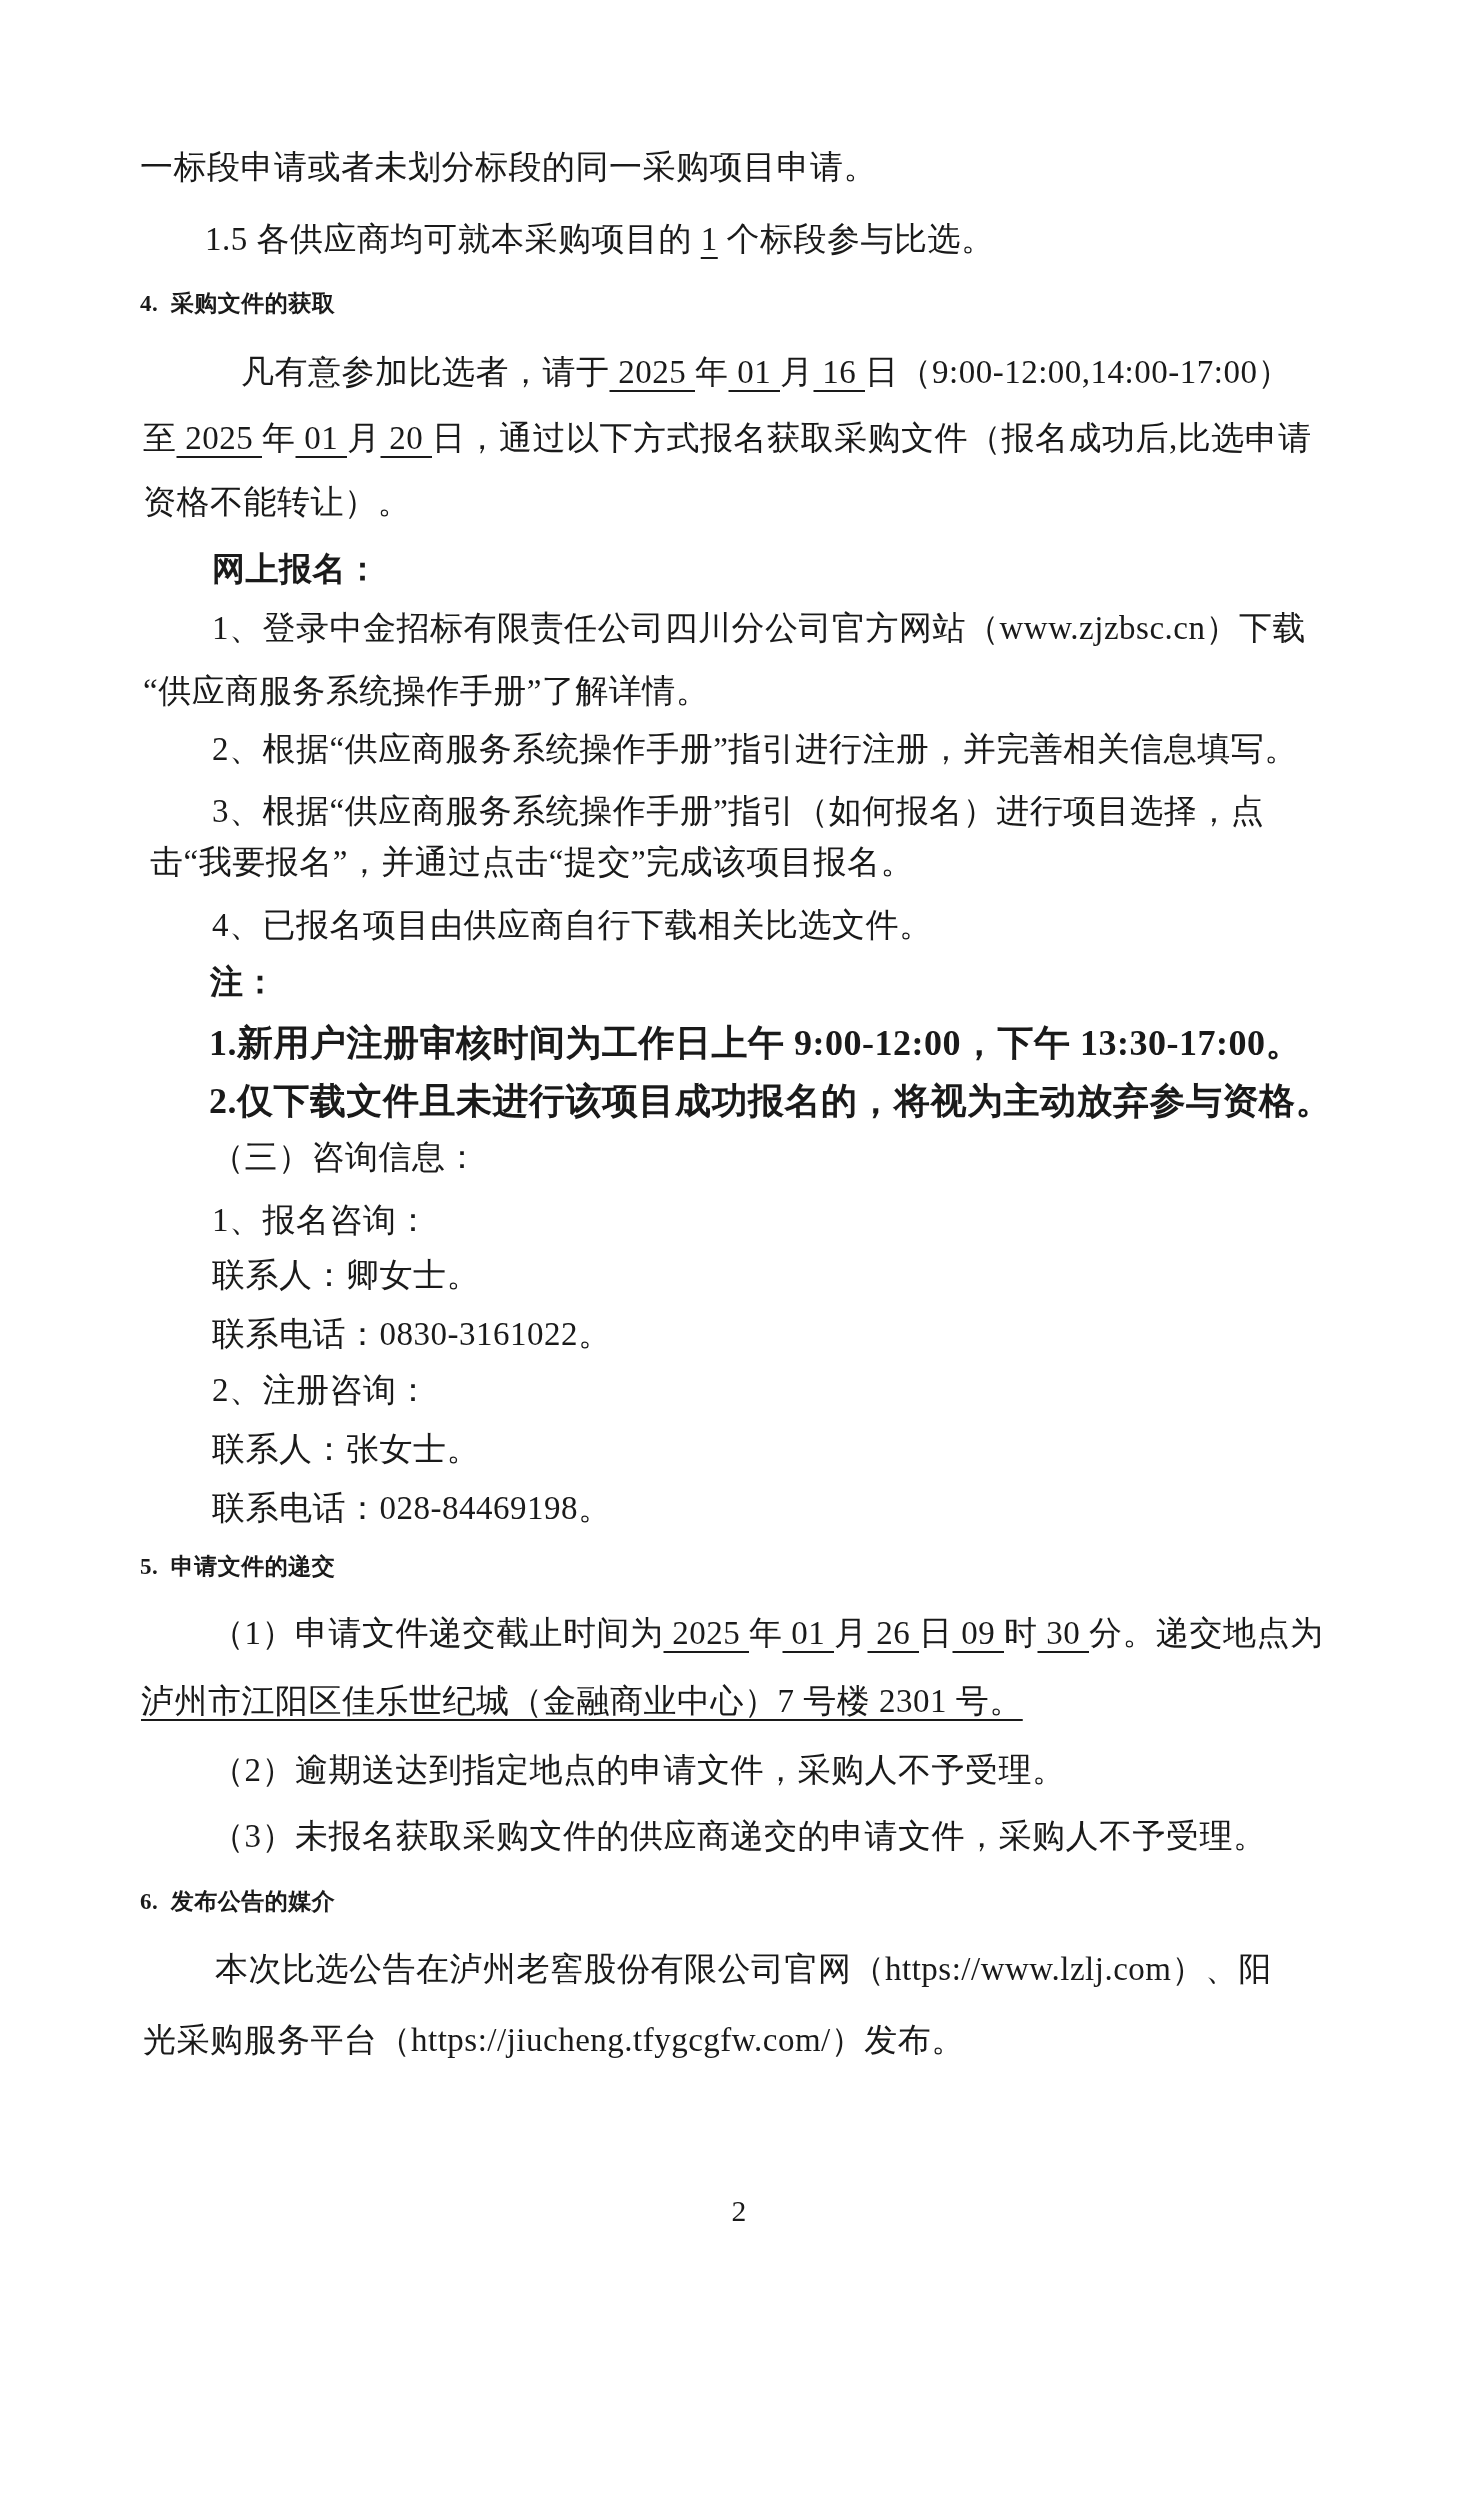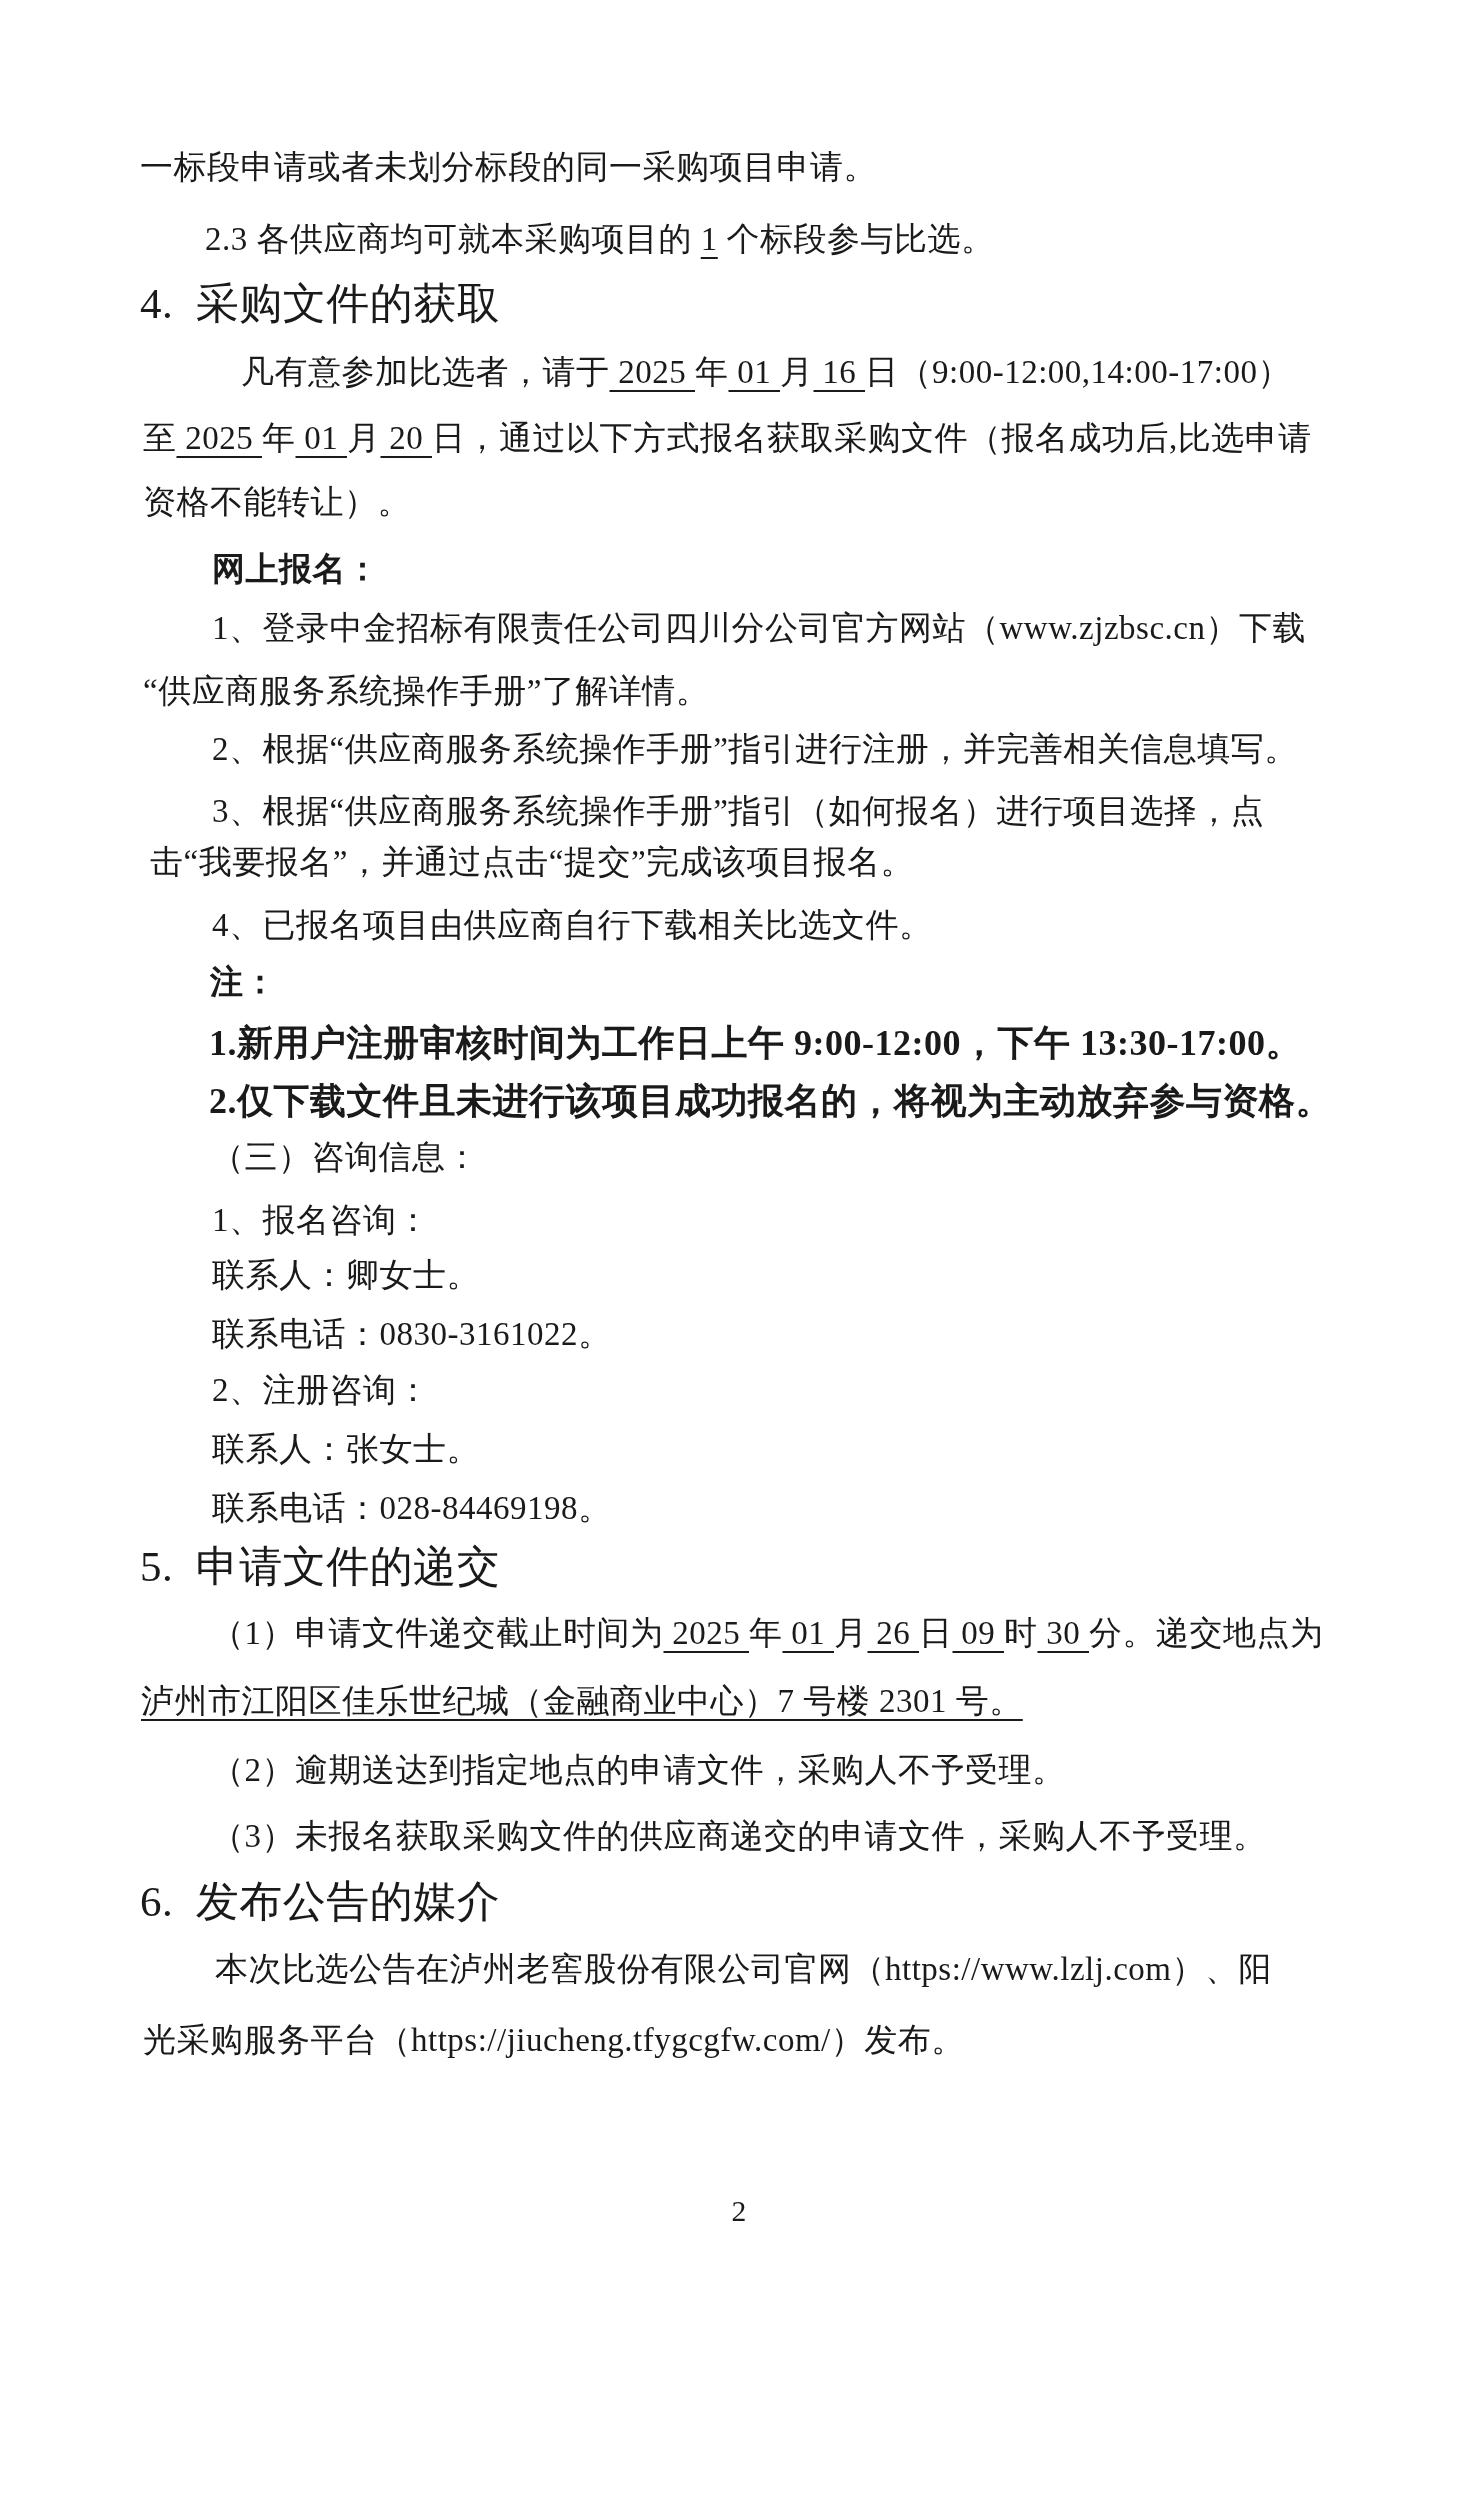--- a/index.html
+++ b/index.html
@@ -16,22 +16,22 @@
     overflow:hidden;
   }
   .line{
     position:absolute;
     white-space:pre;
     font-size:33px;
     line-height:43px;
     letter-spacing:0.5px;
   }
   .line.heading{
-    font-weight:normal;
-    font-size:43px;
+    font-weight:bold;
+    font-size:23px;
   }
   .line.bold{
     font-weight:bold;
   }
   .line.note{
     font-weight:bold;
     font-size:36px;
   }
   .u{
     text-decoration:underline;
@@ -46,21 +46,21 @@
     font-size:29.6px;
     line-height:43px;
   }
 </style>
 </head>
 <body>
 
 <div class="page">
   <div id="lines-container">
       <div class="line" style="left: 140px; top: 146px;"><span>一标段申请或者未划分标段的同一采购项目申请。</span></div>
-      <div class="line" style="left: 205px; top: 218px;"><span>2.3 各供应商均可就本采购项目的 </span><span class="u">1</span><span> 个标段参与比选。</span></div>
+      <div class="line" style="left: 205px; top: 218px;"><span>1.5 各供应商均可就本采购项目的 </span><span class="u">1</span><span> 个标段参与比选。</span></div>
       <div class="line heading" style="left: 140px; top: 282px;"><span>4.  采购文件的获取</span></div>
       <div class="line" style="left: 241px; top: 351px;"><span>凡有意参加比选者，请于</span><span class="u"> 2025 </span><span>年</span><span class="u"> 01 </span><span>月</span><span class="u"> 16 </span><span>日（9:00-12:00,14:00-17:00）</span></div>
       <div class="line" style="left: 143px; top: 417px;"><span>至</span><span class="u"> 2025 </span><span>年</span><span class="u"> 01 </span><span>月</span><span class="u"> 20 </span><span>日，通过以下方式报名获取采购文件（报名成功后,比选申请</span></div>
       <div class="line" style="left: 143px; top: 481px;"><span>资格不能转让）。</span></div>
       <div class="line bold" style="left: 212px; top: 548px;"><span>网上报名：</span></div>
       <div class="line" style="left: 212px; top: 607px; text-align: right;"><span>1、登录中金招标有限责任公司四川分公司官方网站（www.zjzbsc.cn）下载</span></div>
       <div class="line" style="left: 143px; top: 670px;"><span>“供应商服务系统操作手册”了解详情。</span></div>
       <div class="line" style="left: 212px; top: 728px;"><span>2、根据“供应商服务系统操作手册”指引进行注册，并完善相关信息填写。</span></div>
       <div class="line" style="left: 212px; top: 790px;"><span>3、根据“供应商服务系统操作手册”指引（如何报名）进行项目选择，点</span></div>
       <div class="line" style="left: 150px; top: 841px;"><span>击“我要报名”，并通过点击“提交”完成该项目报名。</span></div>

